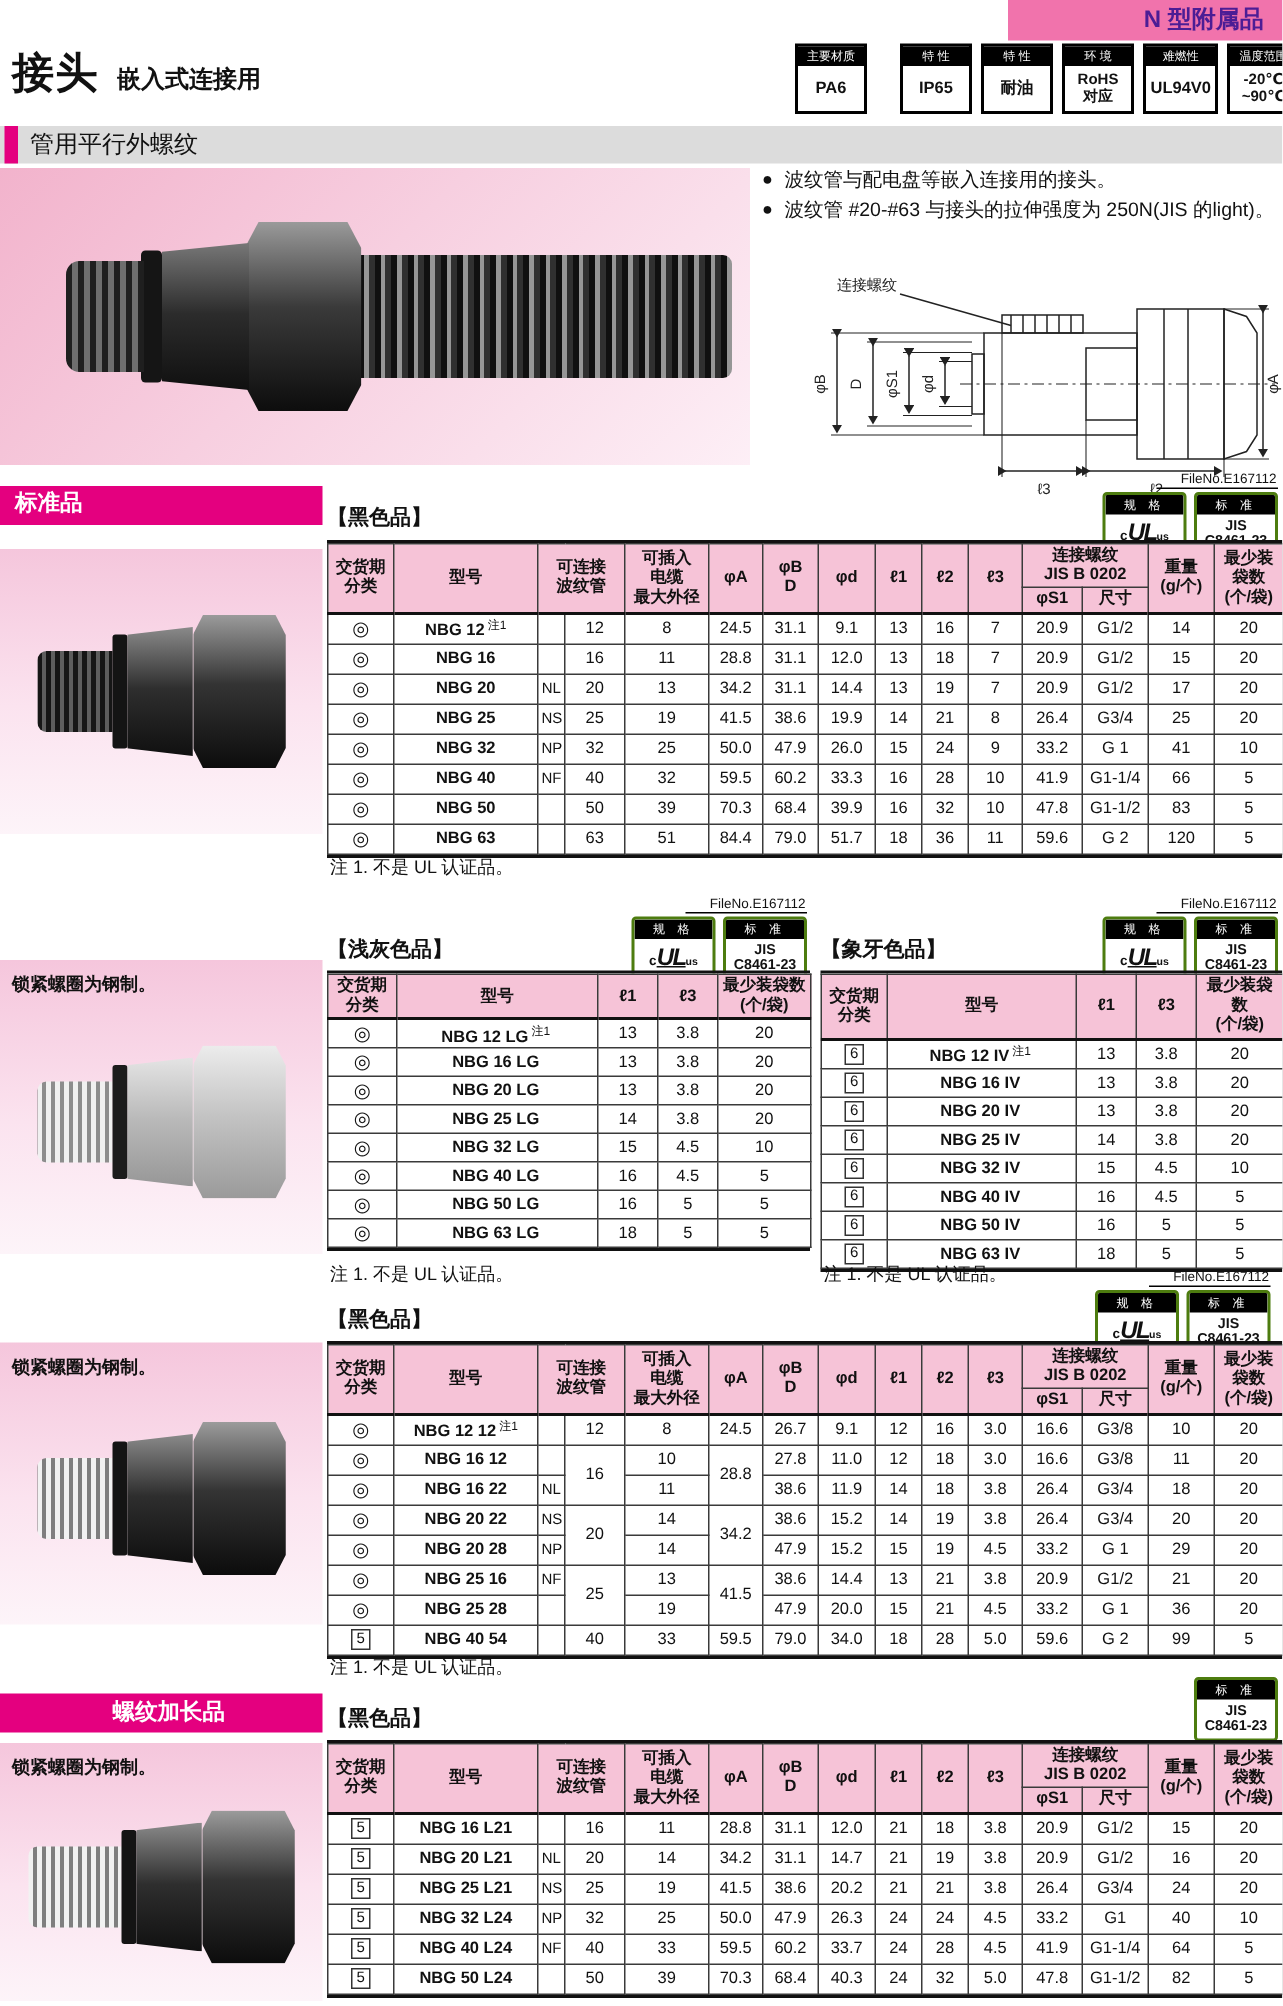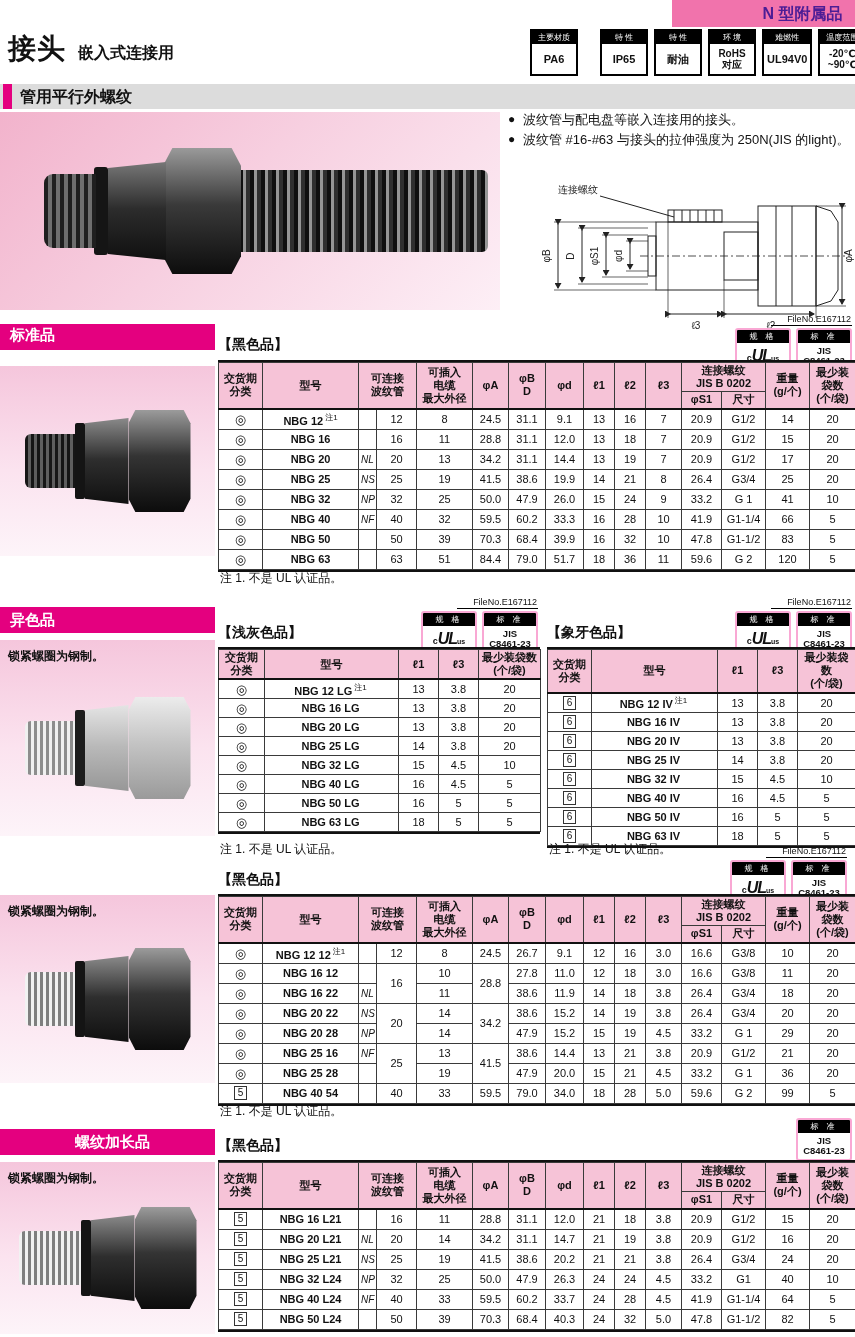--- a/index.html
+++ b/index.html
@@ -18,21 +18,21 @@
   
   .badges-row{position:absolute;left:530px;top:29px;display:flex;gap:6px;align-items:stretch;}
   .badge{border:2px solid #000;background:#fff;min-width:44px;}
   .badge:first-child{margin-right:16px;}
   .b-top{background:#000;color:#fff;font-size:8px;text-align:center;padding:1px 2px;white-space:nowrap;}
   .b-body{display:flex;flex-direction:column;justify-content:center;align-items:center;
     font-size:11px;font-weight:bold;min-height:28px;line-height:1.1;padding:1px 3px;}
 
   
   .section-bar{position:absolute;left:0;top:84px;width:855px;height:25px;background:#dcdcdc;
-    font-size:16px;font-weight:bold;line-height:25px;}
+    font-size:16px;font-weight:normal;line-height:25px;}
   .section-bar .accent{position:absolute;left:3px;top:0;width:9px;height:25px;background:#e4007f;}
   .section-bar .txt{padding-left:20px;}
 
   
   .hero{position:absolute;left:0;top:112px;width:500px;height:198px;
     background:linear-gradient(135deg,#f2b3cc 0%,#f7cfe0 45%,#fdeff6 100%);}
   .hero .tube{position:absolute;left:228px;right:12px;top:58px;height:82px;border-radius:6px;
     background:repeating-linear-gradient(90deg,#101010 0 4px,#969696 4px 7px,#303030 7px 11px);}
   .hero .nut-big{position:absolute;left:163px;top:36px;width:78px;height:126px;
     background:linear-gradient(180deg,#9a9a9a,#3a3a3a 45%,#0d0d0d);
@@ -49,44 +49,44 @@
   .bullet{position:relative;padding-left:15px;}
   .bullet::before{content:"●";position:absolute;left:0;top:0;font-size:12px;}
 
   
   .diagram{position:absolute;left:528px;top:180px;width:327px;height:152px;}
 
   
   .certgroup{position:absolute;display:flex;flex-direction:column;align-items:flex-end;gap:2px;}
   .fileno{font-size:9px;border-bottom:1px solid #000;padding:0 1px 1px 16px;}
   .crow{display:flex;gap:5px;}
-  .cbadge{width:52px;border:2px solid #f9a8d4;border-radius:3px;background:#fff;overflow:hidden;}
+  .cbadge{width:52px;border:2px solid #4d7c0f;border-radius:3px;background:#fff;overflow:hidden;}
   .ct{background:#000;color:#fff;font-size:8px;text-align:center;letter-spacing:3px;padding:1px 0;white-space:nowrap;}
   .cb{height:26px;display:flex;align-items:center;justify-content:center;font-size:9.5px;font-weight:bold;
      text-align:center;line-height:1.1;flex-direction:column;}
   .cb .ul-line{display:flex;align-items:baseline;}
   .ulc{font-size:9px;font-weight:bold;}
-  .ulm{font-size:16px;font-weight:900;letter-spacing:-1px;font-style:italic;}
+  .ulm{font-size:16px;font-weight:900;letter-spacing:-1px;font-style:italic;text-decoration:underline;}
   .ulus{font-size:7px;font-weight:bold;}
 
   
   .caption{position:absolute;font-size:14px;font-weight:bold;}
   .note{position:absolute;font-size:12px;}
 
   
   .twrap{position:absolute;border-top:2px solid #111;border-bottom:2px solid #111;}
   table.ptable{border-collapse:collapse;table-layout:fixed;width:100%;font-size:11px;background:#fff;}
   .ptable th{background:#f6c3d7;border:1px solid #3a3a3a;font-weight:bold;padding:1px 2px;line-height:1.2;
     text-align:center;font-size:11px;}
   .ptable th.hb{border-bottom:2px solid #111;}
   .ptable td{border:1px solid #3a3a3a;height:19px;padding:0 2px;text-align:center;}
   .small-t td{height:18px;}
   .c-model{text-align:left;padding-left:9px;font-weight:bold;white-space:nowrap;}
   .small-t .c-model{text-align:center;padding-left:0;}
-  .c-series{border-top:none;border-bottom:none;border-right:none;font-size:10px;text-align:left;padding:0 0 0 2px;font-style:italic;}
+  .c-series{border-top:none;border-bottom:none;border-right:none;font-size:10px;text-align:left;padding:0 0 0 2px;}
   .c-tube{border-left:none;}
   .c-right{text-align:right;padding-right:9px;}
   .c-min{text-align:right;padding-right:16px;}
   .sym{font-size:13px;}
   .boxnum{display:inline-block;border:1px solid #333;padding:0 3px;font-size:10px;line-height:12px;}
   .sup{font-size:8px;vertical-align:super;margin-left:2px;font-weight:normal;}
 
   
   .side-h{position:absolute;left:0;width:215px;height:26px;background:#e4007f;color:#fff;font-weight:bold;
     font-size:15px;line-height:26px;padding-left:10px;box-sizing:border-box;}
@@ -174,21 +174,21 @@
   <div class="hero">
     <div class="tube"></div>
     <div class="nut-big"></div>
     <div class="nut-mid"></div>
     <div class="washer"></div>
     <div class="thread"></div>
   </div>
 
   <div class="intro">
     <div class="bullet">波纹管与配电盘等嵌入连接用的接头。</div>
-    <div class="bullet">波纹管 #16-#63 与接头的拉伸强度为 250N(JIS 的light)。</div>
+    <div class="bullet">波纹管 #20-#63 与接头的拉伸强度为 250N(JIS 的light)。</div>
   </div>
 
   <svg class="diagram" viewBox="0 0 327 152" width="327" height="152">
     <defs>
       <marker id="arr" markerWidth="7" markerHeight="7" refX="5" refY="3.5" orient="auto">
         <path d="M0,0 L6,3.5 L0,7 z" fill="#222"></path>
       </marker>
     </defs>
     <text x="30" y="13" font-size="10" fill="#222">连接螺纹</text>
     <line x1="72" y1="16" x2="146" y2="37" stroke="#222" stroke-width="1"></line>
@@ -343,21 +343,20 @@
   <div class="side-h" style="top:324px;font-family:Liberation Mono, monospace;">标准品</div>
   <div class="side-block" style="top:366px;height:190px;">
     <div class="fit black" style="height:170px;">
       <div class="fp f-thread"></div>
       <div class="fp f-washer"></div>
       <div class="fp f-nut1"></div>
       <div class="fp f-nut2"></div>
     </div>
   </div>
 
-  <div class="side-h" style="top:607px;">异色品</div>
   <div class="side-block" style="top:640px;height:196px;">
     <div class="side-note">锁紧螺圈为钢制。</div>
     <div class="fit gray" style="height:146px;">
       <div class="fp f-thread"></div>
       <div class="fp f-washer"></div>
       <div class="fp f-nut1"></div>
       <div class="fp f-nut2"></div>
     </div>
   </div>
 

